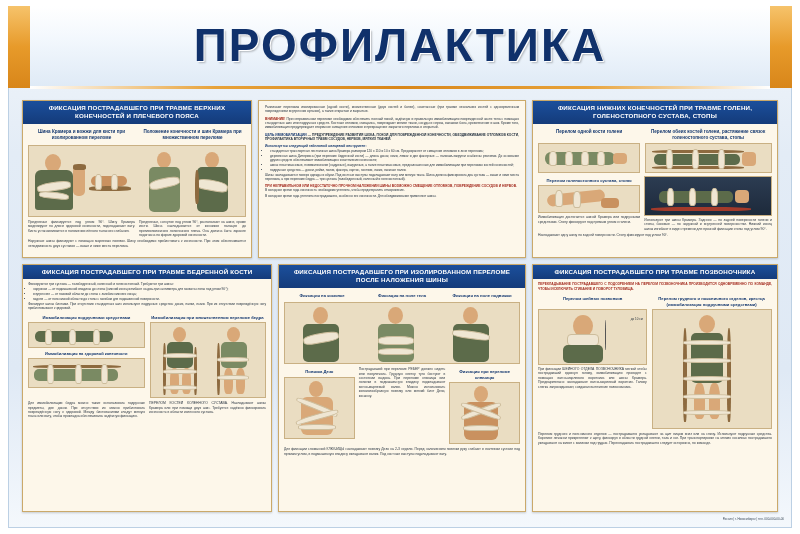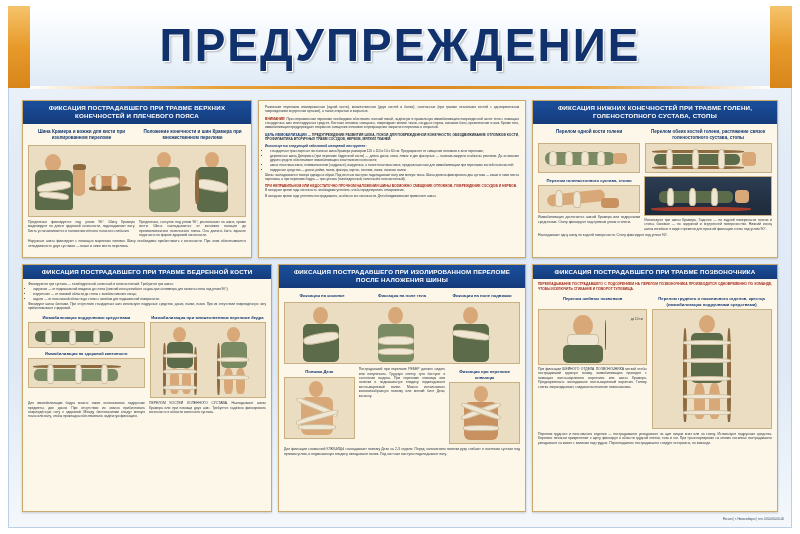--- a/index.html
+++ b/index.html
@@ -132,21 +132,21 @@
   .blue-t { color: #13376f; }
 </style>
 </head>
 <body>
 
 <div id="poster">
   <div class="frame"></div>
   <div class="header-band"></div>
   <div class="header-left-bar"></div>
   <div class="header-right-bar"></div>
-  <div class="title">ПРЕДУПРЕЖДЕНИЕ</div>
+  <div class="title">ПРОФИЛАКТИКА</div>
   <div class="title-rule"></div>
 
   <div class="panel" style="left:22px; top:100px; width:230px; height:158px;">
     <div class="panel-head">ФИКСАЦИЯ ПОСТРАДАВШЕГО ПРИ ТРАВМЕ ВЕРХНИХ КОНЕЧНОСТЕЙ И ПЛЕЧЕВОГО ПОЯСА</div>
     <div class="panel-body" style="padding:3px 5px;">
       <div class="row">
         <div class="col">
           <div class="subhead">Шина Крамера и вожжи для кисти при изолированном переломе</div>
         </div>
         <div class="col">

